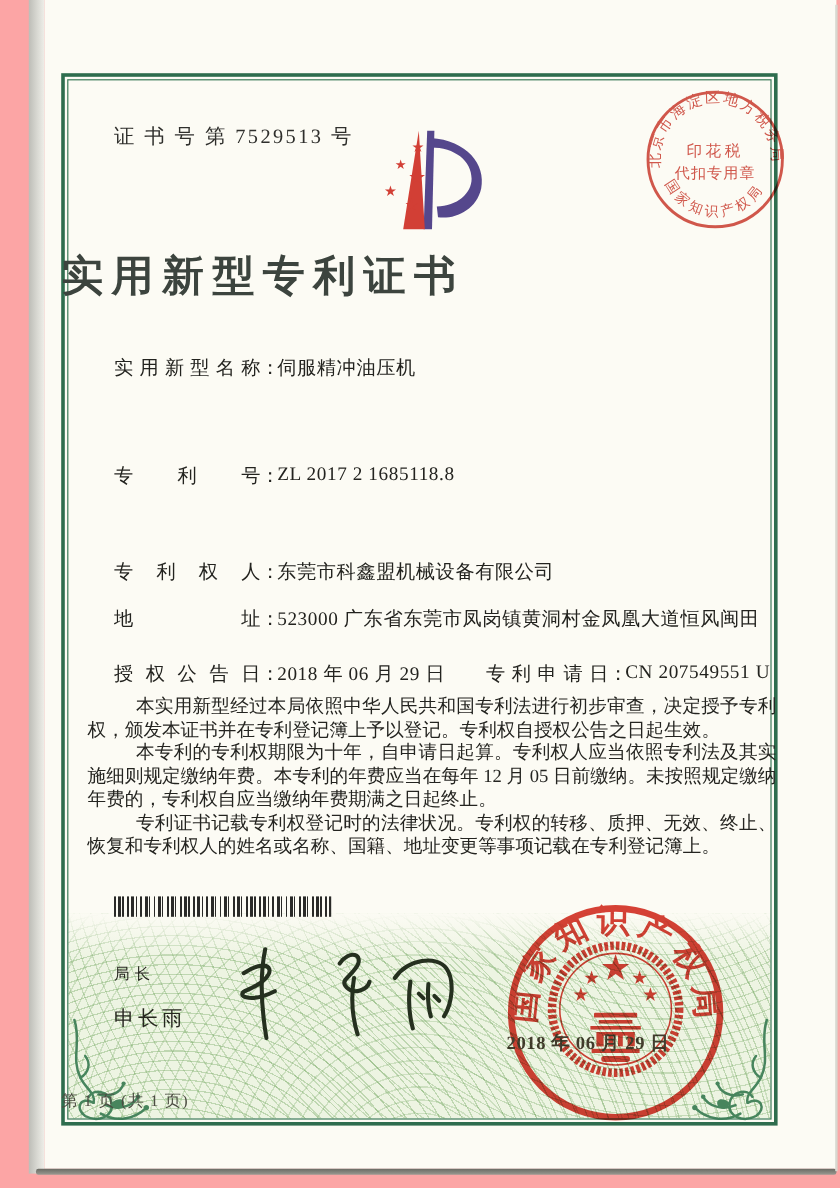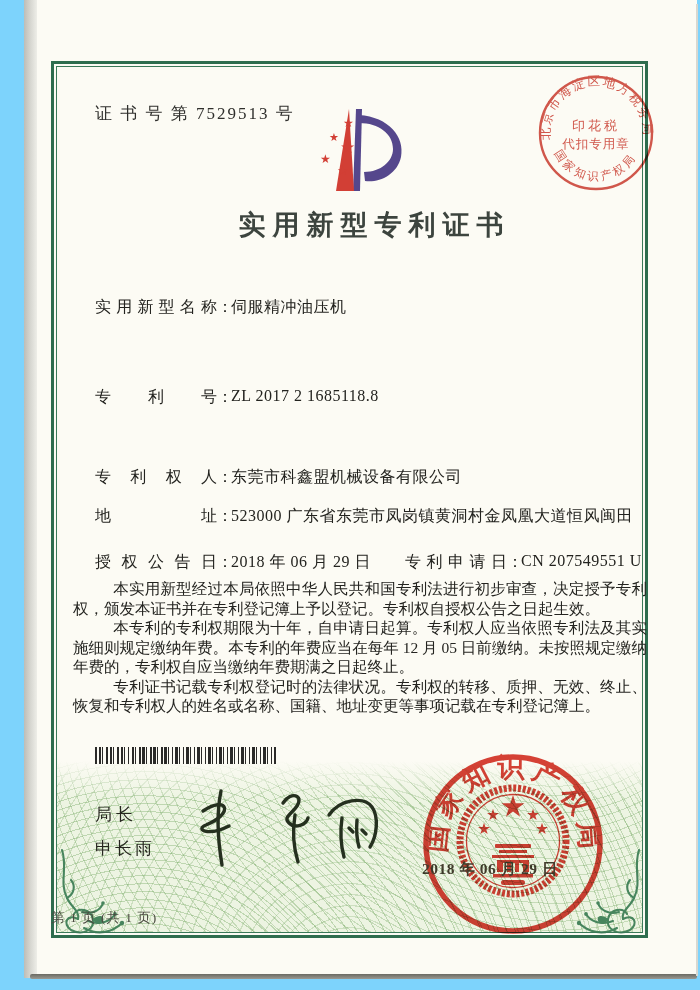--- a/index.html
+++ b/index.html
@@ -1,16 +1,16 @@
 <!DOCTYPE html>
 <html><head>
 <meta charset="utf-8">
 <style>
   html,body{margin:0;padding:0;background:#fff;}
-  .canvas{position:relative;width:700px;height:990px;background:#7dd3fc;overflow:hidden;
+  .canvas{position:relative;width:700px;height:990px;background:#fca5a5;overflow:hidden;
           font-family:"Liberation Serif","DejaVu Serif",serif;color:#2b2b28;}
   .paper{position:absolute;left:37px;top:0;width:660px;height:974px;background:#fcfbf4;}
   .scan-edge-left{position:absolute;left:24px;top:0;width:13px;height:978px;
      background:linear-gradient(90deg,#bdbdb7,#d9d9d3 55%,#eeeee8);}
   .scan-edge-bottom{position:absolute;left:30px;top:974px;width:667px;height:5px;
      background:linear-gradient(#6a6a63,#9a9a92);border-radius:2px;}
   .scan-edge-right{position:absolute;left:696px;top:4px;width:2px;height:972px;background:#d8d8d0;}
 
   .sheet{position:absolute;left:51px;top:61px;width:597px;height:877px;}
   .frame-outer{position:absolute;inset:0;border:3px solid #2e6d4e;pointer-events:none;}
@@ -21,22 +21,22 @@
      background-image:
        repeating-radial-gradient(circle at 15% 175%, rgba(120,170,102,.40) 0 1px, rgba(0,0,0,0) 1px 8px),
        repeating-radial-gradient(circle at 85% -75%, rgba(120,170,102,.34) 0 1px, rgba(0,0,0,0) 1px 9px),
        repeating-radial-gradient(circle at 50% 130%, rgba(120,170,102,.28) 0 1.2px, rgba(0,0,0,0) 1.2px 11px);}
   .pattern::before{content:"";position:absolute;inset:0;
      background:linear-gradient(#fcfbf4, rgba(252,251,244,0) 38px);}
 
   .cert-no{position:absolute;left:44px;top:41px;font-size:17px;letter-spacing:2px;color:#2f2f2c;}
   .logo{position:absolute;left:242px;top:40px;}
   .tax-stamp{position:absolute;left:482px;top:9px;mix-blend-mode:multiply;opacity:.92;}
-  .title{position:absolute;left:0;top:146px;width:100%;margin:0;text-align:center;
-     font-size:27px;font-weight:600;letter-spacing:7px;color:#3c443e;padding-left:25px;}
+  .title{position:absolute;left:0;top:146px;width:100%;margin:0;
+     font-size:35px;font-weight:600;letter-spacing:7px;color:#3c443e;}
 
   .frow{position:absolute;left:44px;font-size:16px;white-space:nowrap;color:#23231f;}
   .flabel{display:inline-block;width:122px;text-align:justify;text-align-last:justify;vertical-align:top;}
   .fcolon{display:inline-block;width:14px;vertical-align:top;}
   .fvalue{display:inline-block;vertical-align:top;letter-spacing:.5px;}
   .addr-l2{display:block;margin-top:2px;}
   .frow-right{position:absolute;left:310px;top:0;}
   .flabel-r{display:inline-block;width:102px;text-align:justify;text-align-last:justify;vertical-align:top;}
 
   .body-text{position:absolute;left:22px;top:518px;width:574px;font-size:15.5px;
@@ -44,21 +44,21 @@
   .body-text p{margin:0;text-indent:2.6em;}
 
   .barcode{position:absolute;left:44px;top:686px;width:181px;height:17px;
      background:repeating-linear-gradient(90deg,#2a2a28 0 1.5px,rgba(0,0,0,0) 1.5px 3.5px,
        #2a2a28 3.5px 6px,rgba(0,0,0,0) 6px 7px,#2a2a28 7px 8px,rgba(0,0,0,0) 8px 11px);}
 
   .flourish{position:absolute;top:787px;}
   .flourish.left{left:3px;}
   .flourish.right{left:514px;transform:scaleX(-1);}
 
-  .signer-title{position:absolute;left:44px;top:742px;font-size:17px;letter-spacing:4px;color:#26261f;}
+  .signer-title{position:absolute;left:44px;top:742px;font-size:13px;letter-spacing:4px;color:#26261f;}
   .signer-name{position:absolute;left:44px;top:776px;font-size:17px;letter-spacing:3px;color:#26261f;}
   .signature{position:absolute;left:140px;top:718px;}
   .seal{position:absolute;left:362px;top:688px;mix-blend-mode:multiply;opacity:.95;}
 
   .footer{position:absolute;left:0;top:848px;width:100%;
      font-size:13.5px;letter-spacing:1px;color:#4c4c42;}
 </style>
 </head>
 <body>
 

